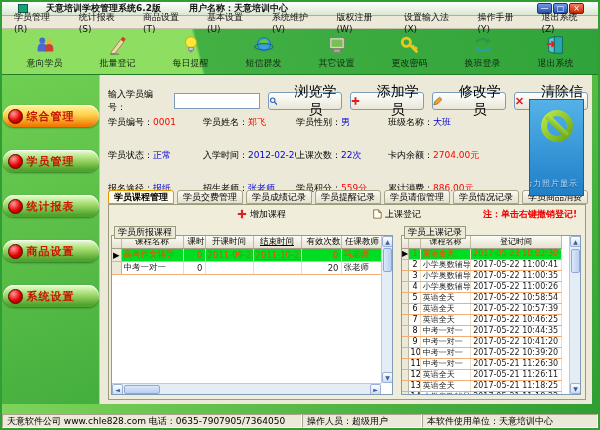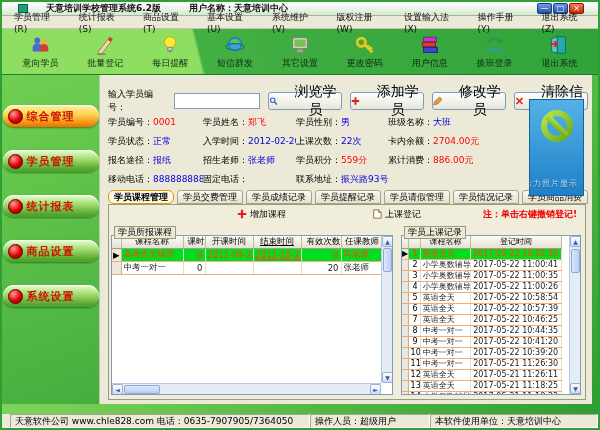--- a/index.html
+++ b/index.html
@@ -36,35 +36,35 @@
   
   .main { flex:1; margin-right:6px; background:#ece9d8; border-left:1px solid #b4cfa6; position:relative; display:flex; flex-direction:column; padding:0 4px 0 8px; }
 
   .search-row { margin-top:16px; height:20px; display:flex; align-items:center; gap:8px; }
   .search-label { font-size:9px; color:#000; }
   .search-input { width:86px; height:16px; border:1px solid #7f9db9; background:#fff; font-size:9px; padding:0 2px; }
   .xbtn { height:18px; min-width:62px; display:inline-flex; align-items:center; justify-content:center; gap:13px; font-size:14px; color:#000; background:linear-gradient(180deg,#fefefe,#e9e6d8); border:1px solid #7b9ebd; border-radius:3px; cursor:pointer; }
   .xbtn svg { width:10px; height:10px; }
 
   .fields-wrap { margin-top:5px; height:70px; }
-  .fields { display:grid; grid-template-columns:95px 93px 92px 1fr; row-gap:6px; font-size:9px; }
+  .fields { display:grid; grid-template-columns:95px 93px 92px 1fr; row-gap:20px; font-size:9px; }
   .field { white-space:nowrap; overflow:hidden; }
   .flabel { color:#000; }
   .fvalue.blue { color:#0000d8; }
   .fvalue.red  { color:#ff0000; }
 
   
   .photo { position:absolute; right:8px; top:24px; width:55px; height:97px; background:linear-gradient(180deg,#55b2e8,#1f7fc8); border:1px solid #18609a; overflow:hidden; }
   .photo svg { display:block; margin:6px auto 0; }
   .watermark { position:absolute; bottom:6px; left:-6px; font-size:8px; color:rgba(215,240,255,.85); text-shadow:0 1px 1px rgba(0,40,90,.6); white-space:nowrap; letter-spacing:1px; }
 
   
   .tabs { margin-top:4px; height:14px; display:flex; gap:3px; }
   .tab { font-size:9px; padding:0 5px; line-height:12px; background:linear-gradient(180deg,#fbf9f0,#e5e1cf); border:1px solid #a9a489; border-radius:3px 3px 0 0; cursor:pointer; white-space:nowrap; }
-  .tab.active { border-color:#e59700; background:#fdf9ea; font-weight:bold;border-radius:6px; }
+  .tab.active { border-color:#e59700; background:#fdf9ea; font-weight:bold; }
 
   
   .panel { flex:1; margin:0 2px 4px 0; border:1px solid #9a9a7c; background:#f0edda; display:flex; flex-direction:column; }
   .panel-actions { height:18px; display:flex; align-items:center; font-size:9px; }
   .action { display:inline-flex; align-items:center; gap:3px; cursor:pointer; }
   .action svg { width:10px; height:10px; }
   .a1 { margin-left:128px; } .a2 { margin-left:86px; }
   .note { margin-left:auto; margin-right:8px; color:#ee0000; font-weight:bold; font-size:9px; }
 
   .tables { flex:1; display:flex; gap:8px; padding:12px 4px 4px 2px; position:relative; }
@@ -106,21 +106,21 @@
   
   .vscroll { position:absolute; top:0; right:0; width:11px; background:#e4ecf6; border-left:1px solid #b9c9e0; display:flex; flex-direction:column; justify-content:space-between; }
   .vscroll.inset { bottom:11px; } .vscroll.full { bottom:0; }
   .hscroll { position:absolute; bottom:0; left:0; right:11px; height:11px; background:#e4ecf6; border-top:1px solid #b9c9e0; display:flex; justify-content:space-between; }
   .sbtn { width:11px; height:11px; font-size:6px; line-height:10px; text-align:center; color:#3a5aa0; background:linear-gradient(180deg,#fdfdfd,#cfdcf4); border:1px solid #9ab0d8; border-radius:2px; }
   .vthumb { position:absolute; left:1px; width:9px; height:24px; background:linear-gradient(90deg,#dce8fb,#b8cef2); border:1px solid #90a8d4; border-radius:2px; }
   .hthumb { position:absolute; top:1px; left:12px; width:36px; height:9px; background:linear-gradient(180deg,#dce8fb,#b8cef2); border:1px solid #90a8d4; border-radius:2px; }
 
   
   .bottomstrip { position:absolute; left:0; right:0; bottom:14px; height:10px; background:linear-gradient(90deg,#7ed45a,#2f9e33); }
-  .statusbar { position:absolute; left:8px; right:0; bottom:0; height:14px; background:#ece9d8; display:flex; font-size:9px; align-items:stretch; }
+  .statusbar { position:absolute; left:0; right:0; bottom:0; height:14px; background:#ece9d8; display:flex; font-size:9px; align-items:stretch; }
   .sseg { border:1px solid; border-color:#a8a490 #fff #fff #a8a490; padding:0 4px; display:flex; align-items:center; white-space:nowrap; overflow:hidden; }
   .s1 { width:300px; } .s2 { width:120px; } .s3 { flex:1; }
 </style>
 </head>
 <body>
 
 <div class="window">
 
   <div class="titlebar">
     <span class="app-icon"></span>
@@ -187,28 +187,20 @@
           <rect x="7" y="19.5" width="10" height="1.8" fill="#888478"></rect>
         </svg>
       <span class="tlabel">其它设置</span>
     </div>
     <div class="titem">
       <svg viewBox="0 0 24 24">
           <circle cx="8" cy="9" r="4.5" fill="none" stroke="#e8c820" stroke-width="3"></circle>
           <path d="M11.5 11.5L20 20M17 17l2.5-2.5M14.5 14.5l2-2" stroke="#e8c820" stroke-width="3" fill="none"></path>
         </svg>
       <span class="tlabel">更改密码</span>
-    </div>
-    <div class="titem">
-      <svg viewBox="0 0 24 24">
-          <rect x="5" y="3.5" width="14" height="5" fill="#c838c8" stroke="#702870"></rect>
-          <rect x="4" y="9" width="14" height="5" fill="#e03838" stroke="#801818"></rect>
-          <rect x="5" y="14.5" width="15" height="5.5" fill="#3848d0" stroke="#182080"></rect>
-        </svg>
-      <span class="tlabel">用户信息</span>
     </div>
     <div class="titem">
       <svg viewBox="0 0 24 24">
           <path d="M4 9c3-4 10-5 13-1" stroke="#2a9848" stroke-width="2.5" fill="none"></path>
           <path d="M18 4l2.5 5-5.5 1z" fill="#2a9848"></path>
           <path d="M20 15c-3 4-10 5-13 1" stroke="#28a0a0" stroke-width="2.5" fill="none"></path>
           <path d="M6 20l-2.5-5 5.5-1z" fill="#28a0a0"></path>
         </svg>
       <span class="tlabel">换班登录</span>
     </div>

